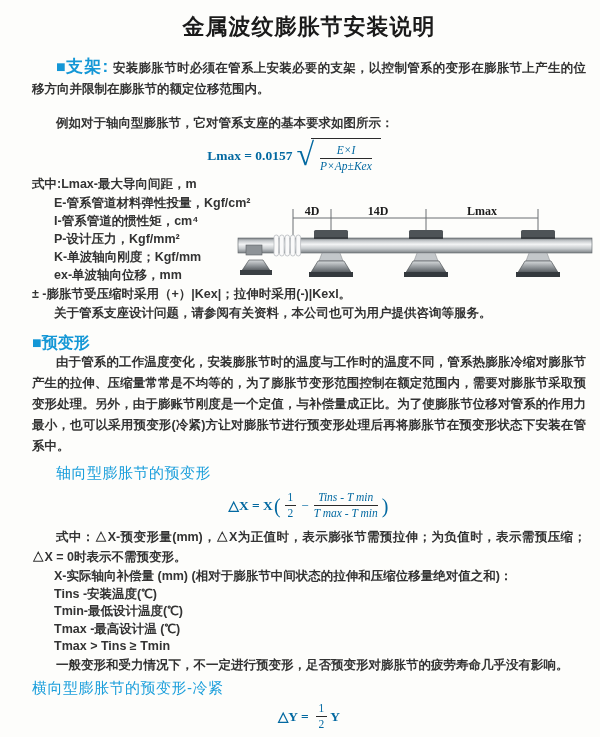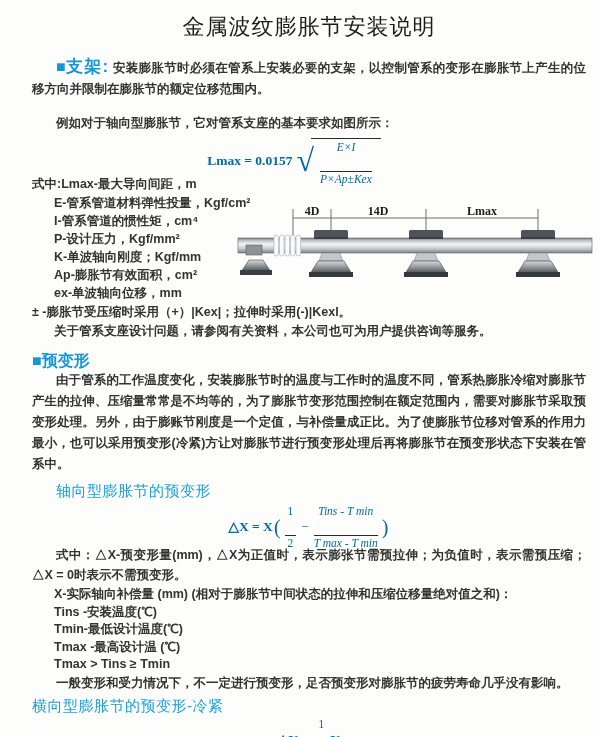--- a/index.html
+++ b/index.html
@@ -3,37 +3,37 @@
 <meta charset="utf-8">
 <style>
   html,body{margin:0;padding:0;}
   body{
     width:600px;height:737px;overflow:hidden;background:#fdfdfb;
     font-family:"Liberation Sans",sans-serif;color:#333;
     -webkit-font-smoothing:antialiased;
   }
   .page{box-sizing:border-box;width:600px;height:737px;padding:12px 14px 0 32px;position:relative;}
   .title{
-    margin:0;text-align:center;font-size:22px;line-height:30px;font-weight:400;color:#1a1a1a;
+    margin:0;text-align:center;font-size:22px;line-height:30px;font-weight:700;color:#1a1a1a;
     letter-spacing:1px;
   }
   .body-text{font-size:12.5px;font-weight:600;color:#333;}
   .p1{margin-top:14px;line-height:21px;text-align:justify;}
   .sec-label{color:#1497d6;font-size:17px;font-weight:700;letter-spacing:1px;}
   .sec-bullet{color:#1497d6;font-size:16px;}
   .indent{text-indent:24px;}
   .example{line-height:21px;}
   
   .formula{font-family:"Liberation Serif",serif;color:#0369a1;text-align:center;}
   .f1{margin:4px 30px 2px 0;height:34px;line-height:34px;}
   .f1 .lhs{font-weight:700;font-size:13.5px;margin-right:4px;}
   .sqrt{display:inline-block;font-size:32px;line-height:1;vertical-align:middle;font-weight:400;transform:translateY(-2px);}
   .radicand{display:inline-block;border-top:1.6px solid #2a2a2a;margin-left:-3px;padding:2px 6px 0 6px;vertical-align:middle;}
   .frac{display:inline-block;vertical-align:middle;text-align:center;line-height:1.15;margin:0 3px;}
-  .frac .num{display:block;border-bottom:1px solid #2a2a2a;padding:0 3px 17px;}
+  .frac .num{display:block;border-bottom:1px solid #2a2a2a;padding:0 3px 1px;}
   .frac .den{display:block;padding-top:1px;}
   .f-small{font-size:11.5px;font-style:italic;}
   .f2{margin:6px 0 4px;height:36px;line-height:36px;}
   .f2 .lhs,.f3 .lhs,.f3 .rhs{font-weight:600;font-size:13.5px;margin-top:28px;}
   .bigp{font-size:20px;font-weight:400;vertical-align:middle;margin:0 1px;}
   .op{font-size:13px;vertical-align:middle;margin:0 2px;}
   .f3{margin:4px 0 2px;height:32px;line-height:32px;}
   .f3 .frac{font-size:11.5px;font-style:normal;}
   
   .defs-area{position:relative;}
@@ -69,21 +69,20 @@
   <div class="formula f1">
     <span class="lhs">Lmax = 0.0157</span><span class="sqrt">√</span><span class="radicand"><span class="frac f-small"><span class="num">E×I</span><span class="den">P×Ap±Kex</span></span></span>
   </div>
 
   <div class="defs-area">
     <div class="body-text where-line">式中:Lmax-最大导向间距，m</div>
     <div class="body-text def-item">E-管系管道材料弹性投量，Kgf/cm²</div>
     <div class="body-text def-item">I-管系管道的惯性矩，cm⁴</div>
     <div class="body-text def-item">P-设计压力，Kgf/mm²</div>
     <div class="body-text def-item">K-单波轴向刚度；Kgf/mm</div>
-    <div class="body-text def-item">Ap-膨胀节有效面积，cm²</div>
     <div class="body-text def-item">ex-单波轴向位移，mm</div>
 
     <svg class="diagram" viewBox="0 0 358 80" width="358" height="80" xmlns="http://www.w3.org/2000/svg">
       <defs>
         <linearGradient id="pipeG" x1="0" x2="0" y1="0" y2="1">
           <stop offset="0" stop-color="#787d81"></stop>
           <stop offset="0.18" stop-color="#c3c7ca"></stop>
           <stop offset="0.42" stop-color="#f3f4f5"></stop>
           <stop offset="0.7" stop-color="#c7cbce"></stop>
           <stop offset="1" stop-color="#7c8185"></stop>

